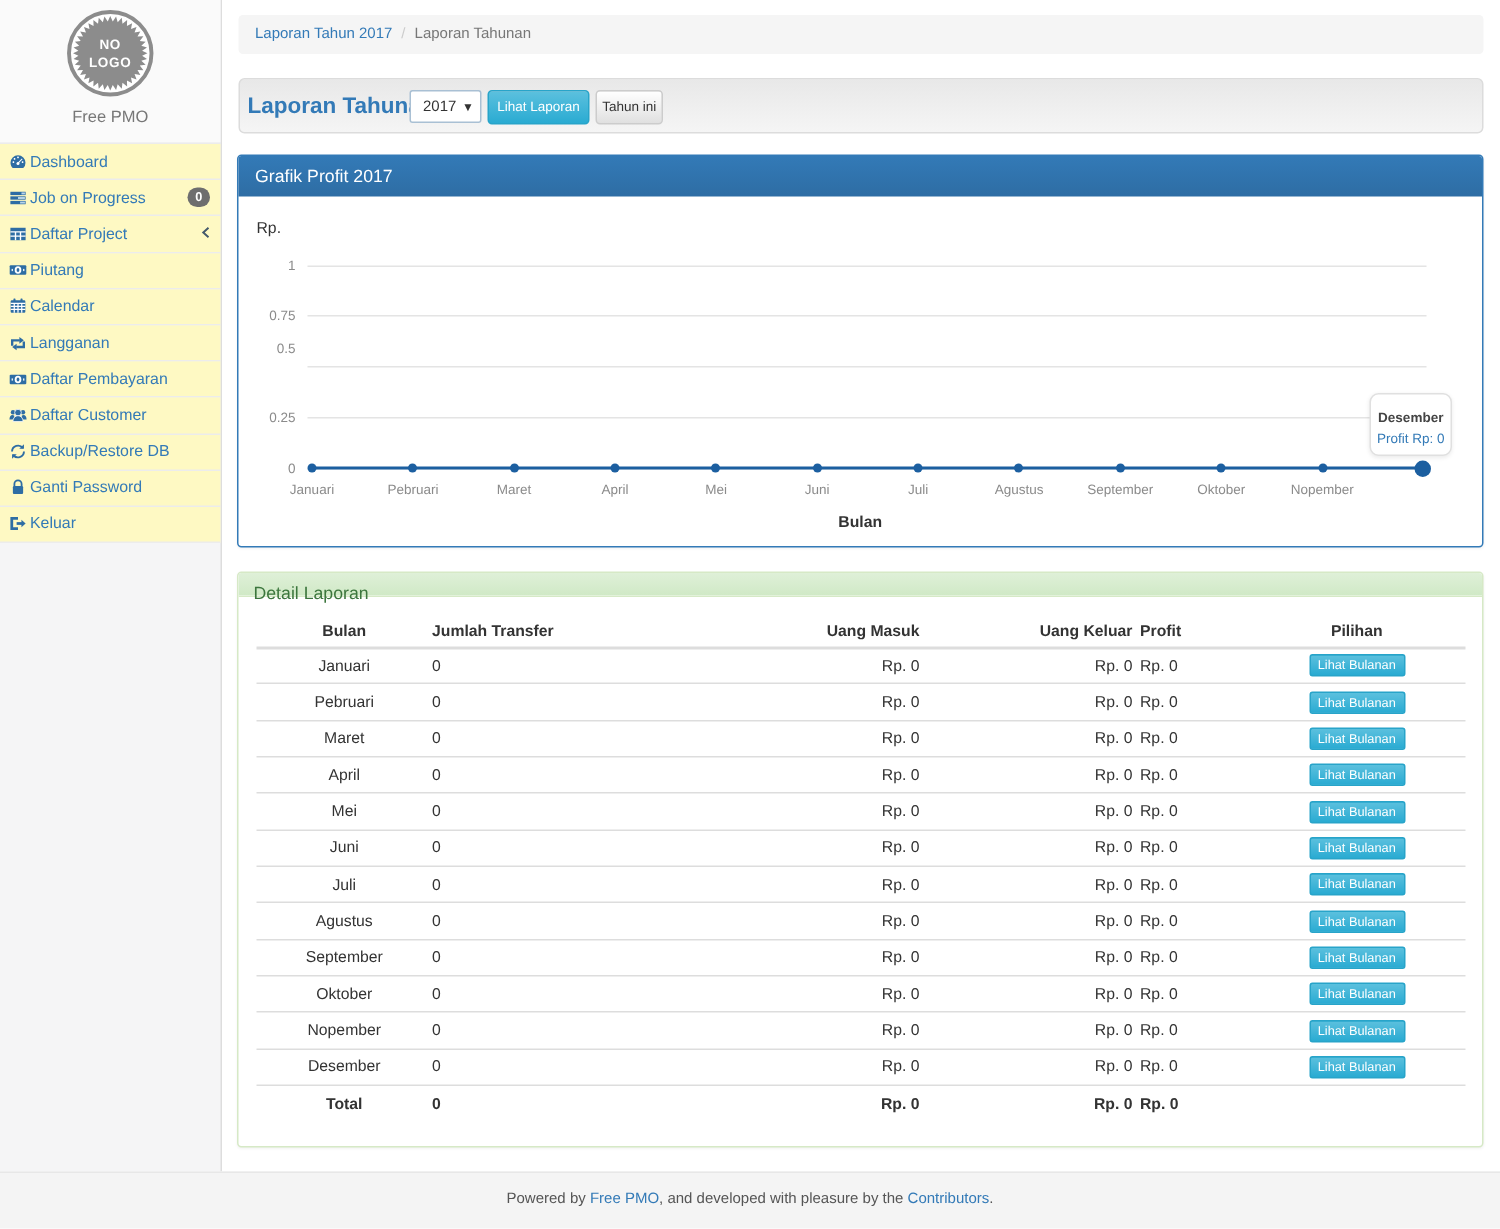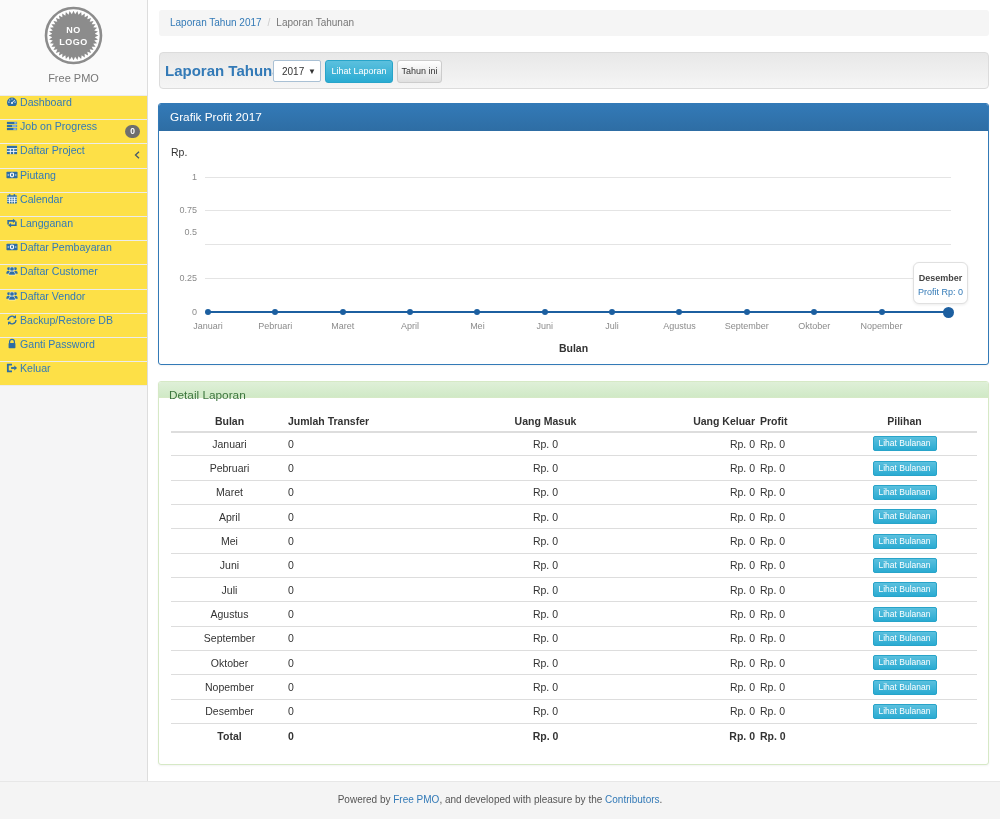--- a/index.html
+++ b/index.html
@@ -2,21 +2,21 @@
 <html><head><meta charset="utf-8">
 <style>
 *{box-sizing:border-box;margin:0;padding:0}
 html,body{width:1000px;height:819px;background:#fff;font-family:"Liberation Sans",sans-serif;overflow:hidden}
 .abs{position:absolute}
 a{text-decoration:none}
 
 #sidebar{position:absolute;left:0;top:0;width:148px;height:781px;background:#f5f5f6;border-right:1px solid #ddd}
 #freepmo{position:absolute;top:72px;left:0;width:147px;text-align:center;font-size:11px;color:#777}
 #menu{position:absolute;top:95px;left:0;width:147px;border-top:1px solid #ececec}
-.mi{position:relative;height:24.2px;border-bottom:1px solid #ececec;background:#fde047;display:flex;align-items:flex-start;padding-left:6px}
+.mi{position:relative;height:24.2px;border-bottom:1px solid #ececec;background:#fef9c3;display:flex;align-items:center;padding-left:6px}
 .mi svg{flex:0 0 auto}
 .mi .t{color:#337ab7;font-size:10.6px;margin-left:2px;white-space:nowrap}
 .badge0{position:absolute;right:7px;top:5px;width:15px;height:13px;border-radius:7px;background:#6e6e6e;color:#fff;font-size:8.5px;font-weight:bold;text-align:center;line-height:13px}
 .chev{position:absolute;right:7px;top:7px}.chev svg{display:block}
 
 #crumb{position:absolute;left:159px;top:10px;width:830px;height:26px;background:#f5f5f5;border-radius:3px;font-size:10px;line-height:26px;padding-left:11px;color:#777}
 #crumb a{color:#337ab7}
 #crumb .sep{color:#ccc;padding:0 6px}
 
 #well{position:absolute;left:159px;top:52px;width:830px;height:37px;border:1px solid #dcdcdc;border-radius:4px;background:linear-gradient(to bottom,#e8e8e8 0,#f5f5f5 100%)}
@@ -43,21 +43,21 @@
 #tip .p{font-size:9px;color:#337ab7;margin-top:4px}
 
 #dpanel{position:absolute;left:158px;top:380.5px;width:831px;height:384px;border:1px solid #d6e9c6;border-radius:3px;background:#fff;box-shadow:0 1px 2px rgba(0,0,0,.05)}
 #dhead{height:16px;background:linear-gradient(to bottom,#dff0d8 0,#d0e9c6 100%);color:#3c763d;font-size:11.8px;line-height:27px;padding-left:10px;border-bottom:1px solid #d6e9c6;border-radius:2px 2px 0 0}
 table{border-collapse:collapse;table-layout:fixed;margin:13px 0 0 12px;width:806px;font-size:10.5px;color:#333}
 th{font-weight:bold;height:21px;border-bottom:2px solid #ddd;padding:0}
 td{height:24.35px;padding:0}
 tr.r+tr.r td{border-top:1px solid #ddd}
 .c1{width:117px;text-align:center}
 .c2{width:190px;text-align:left}
-.c3{width:140px;text-align:center;padding-right:5px}
+.c3{width:140px;text-align:right;padding-right:5px}
 .c4{width:142px;text-align:right;padding-right:5px}
 .c5{width:72px;text-align:left;padding-right:5px}
 .c6{width:145px;text-align:center}
 .bb{display:inline-block;width:64px;height:15px;background:linear-gradient(to bottom,#5bc0de 0,#2aabd2 100%);border:1px solid #28a4c9;border-radius:2px;color:#fff;font-size:8.5px;line-height:13px;text-align:center}
 .tot td{font-weight:bold}
 
 #footer{position:absolute;left:0;top:781px;width:1000px;height:38px;background:#f4f4f4;border-top:1px solid #e7e7e7;text-align:center;font-size:10px;color:#555;line-height:36px}
 #footer a{color:#337ab7}
 </style></head>
 <body>
@@ -160,31 +160,20 @@
       <div class="mi">
         <svg width="12" height="12" viewBox="0 0 13 13">
           <circle cx="2.9" cy="4.1" r="1.6" fill="#2e6da4"></circle>
           <circle cx="10.1" cy="4.1" r="1.6" fill="#2e6da4"></circle>
           <path d="M.3 9.4c0-1.9.9-3.2 2.2-3.2.5 0 .9.2 1.3.5v2.7z" fill="#2e6da4"></path>
           <path d="M12.7 9.4c0-1.9-.9-3.2-2.2-3.2-.5 0-.9.2-1.3.5v2.7z" fill="#2e6da4"></path>
           <circle cx="6.5" cy="4.4" r="2.4" fill="#2e6da4" stroke="#fafafa" stroke-width=".6"></circle>
           <path d="M2.8 10.9c0-2.5 1.6-4.3 3.7-4.3s3.7 1.8 3.7 4.3z" fill="#2e6da4" stroke="#fafafa" stroke-width=".6"></path>
         </svg>
         <span class="t">Daftar Customer</span>
-      </div>
-      <div class="mi">
-        <svg width="12" height="12" viewBox="0 0 13 13">
-          <circle cx="2.9" cy="4.1" r="1.6" fill="#2e6da4"></circle>
-          <circle cx="10.1" cy="4.1" r="1.6" fill="#2e6da4"></circle>
-          <path d="M.3 9.4c0-1.9.9-3.2 2.2-3.2.5 0 .9.2 1.3.5v2.7z" fill="#2e6da4"></path>
-          <path d="M12.7 9.4c0-1.9-.9-3.2-2.2-3.2-.5 0-.9.2-1.3.5v2.7z" fill="#2e6da4"></path>
-          <circle cx="6.5" cy="4.4" r="2.4" fill="#2e6da4" stroke="#fafafa" stroke-width=".6"></circle>
-          <path d="M2.8 10.9c0-2.5 1.6-4.3 3.7-4.3s3.7 1.8 3.7 4.3z" fill="#2e6da4" stroke="#fafafa" stroke-width=".6"></path>
-        </svg>
-        <span class="t">Daftar Vendor</span>
       </div>
       <div class="mi">
         <svg width="12" height="12" viewBox="0 0 13 13">
           <path d="M2.2 6.5a4.3 4.3 0 0 1 7.8-2.4" stroke="#2e6da4" stroke-width="1.4" fill="none"></path>
           <path d="M10.8 1.2v3.4H7.4z" fill="#2e6da4"></path>
           <path d="M10.8 6.5a4.3 4.3 0 0 1-7.8 2.4" stroke="#2e6da4" stroke-width="1.4" fill="none"></path>
           <path d="M2.2 11.8V8.4h3.4z" fill="#2e6da4"></path>
         </svg>
         <span class="t">Backup/Restore DB</span>
       </div>

